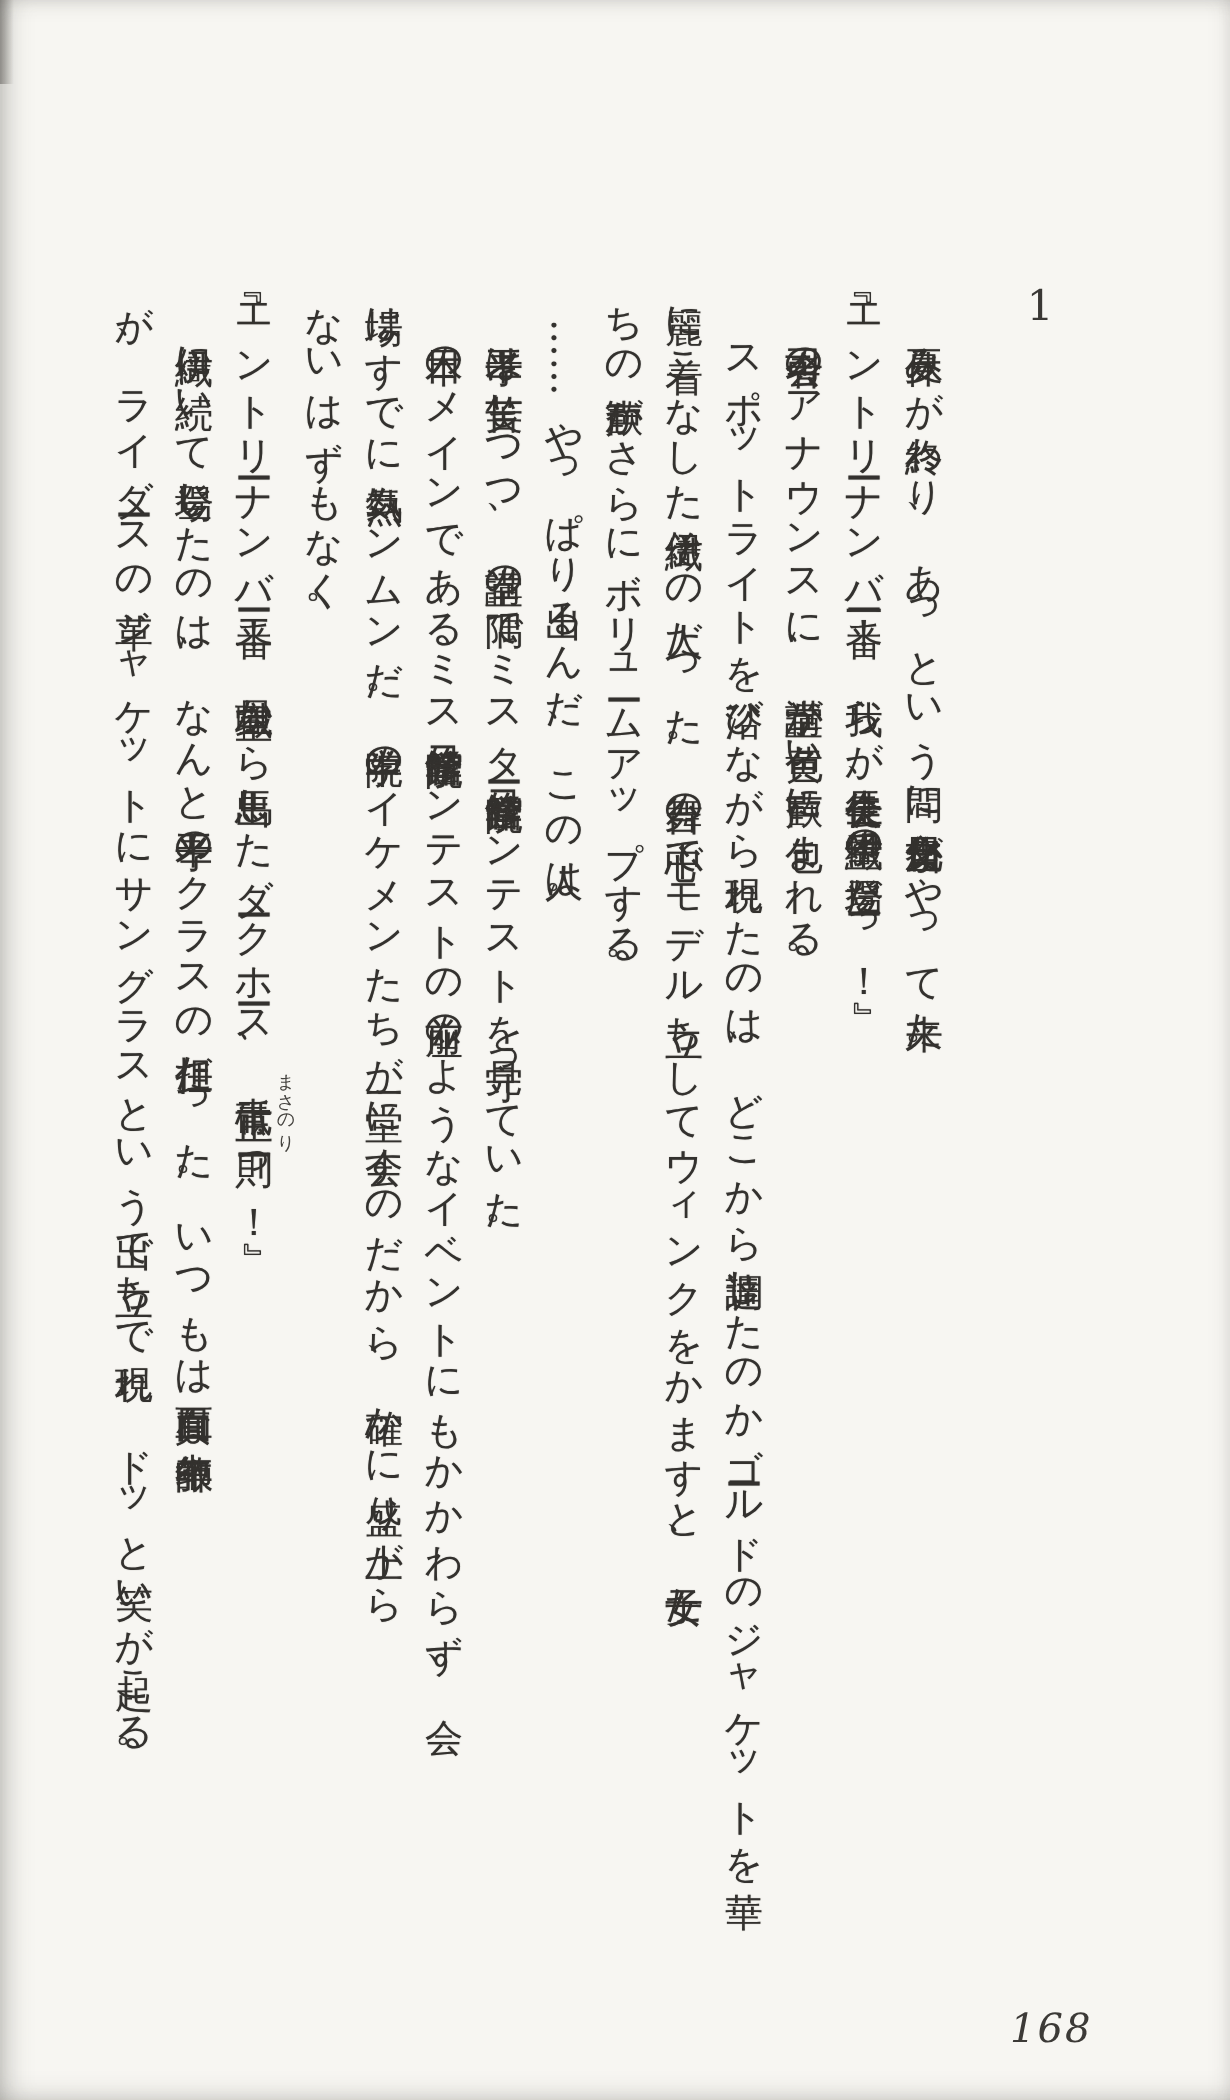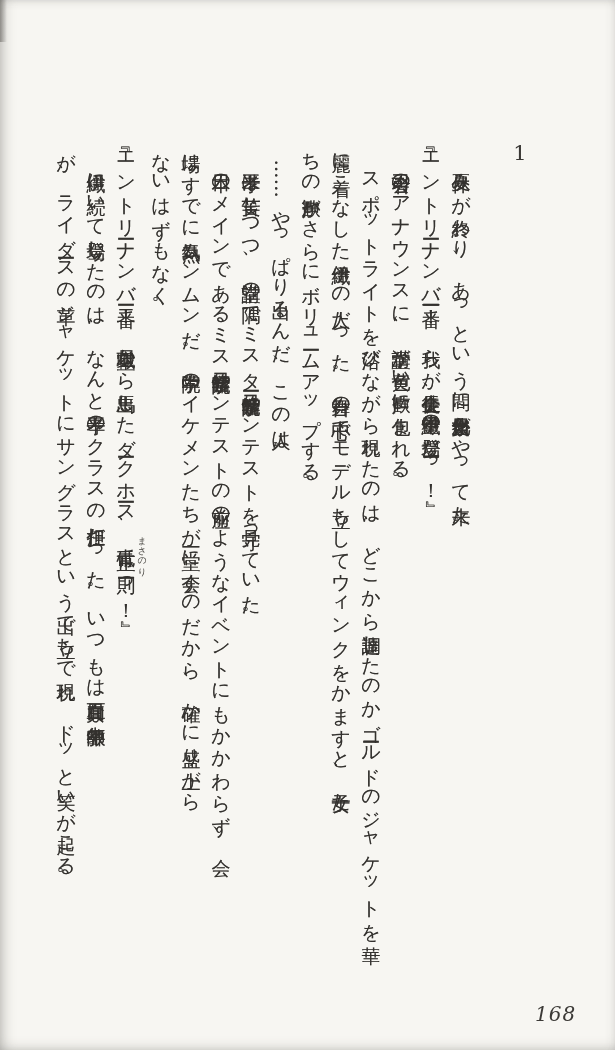--- a/index.html
+++ b/index.html
@@ -69,21 +69,21 @@
     ruby-position: over;
   }
   rt {
     font-size: 9px;
     letter-spacing: 0;
     color: #44423e;
     text-shadow: none;
   }
   .page-number {
     position: absolute;
-    left: 535px;
+    left: 505px;
     top: 1002px;
     font-size: 20px;
     font-style: italic;
     letter-spacing: 1px;
     color: #3c3a37;
   }
 </style>
 </head>
 <body>
 

